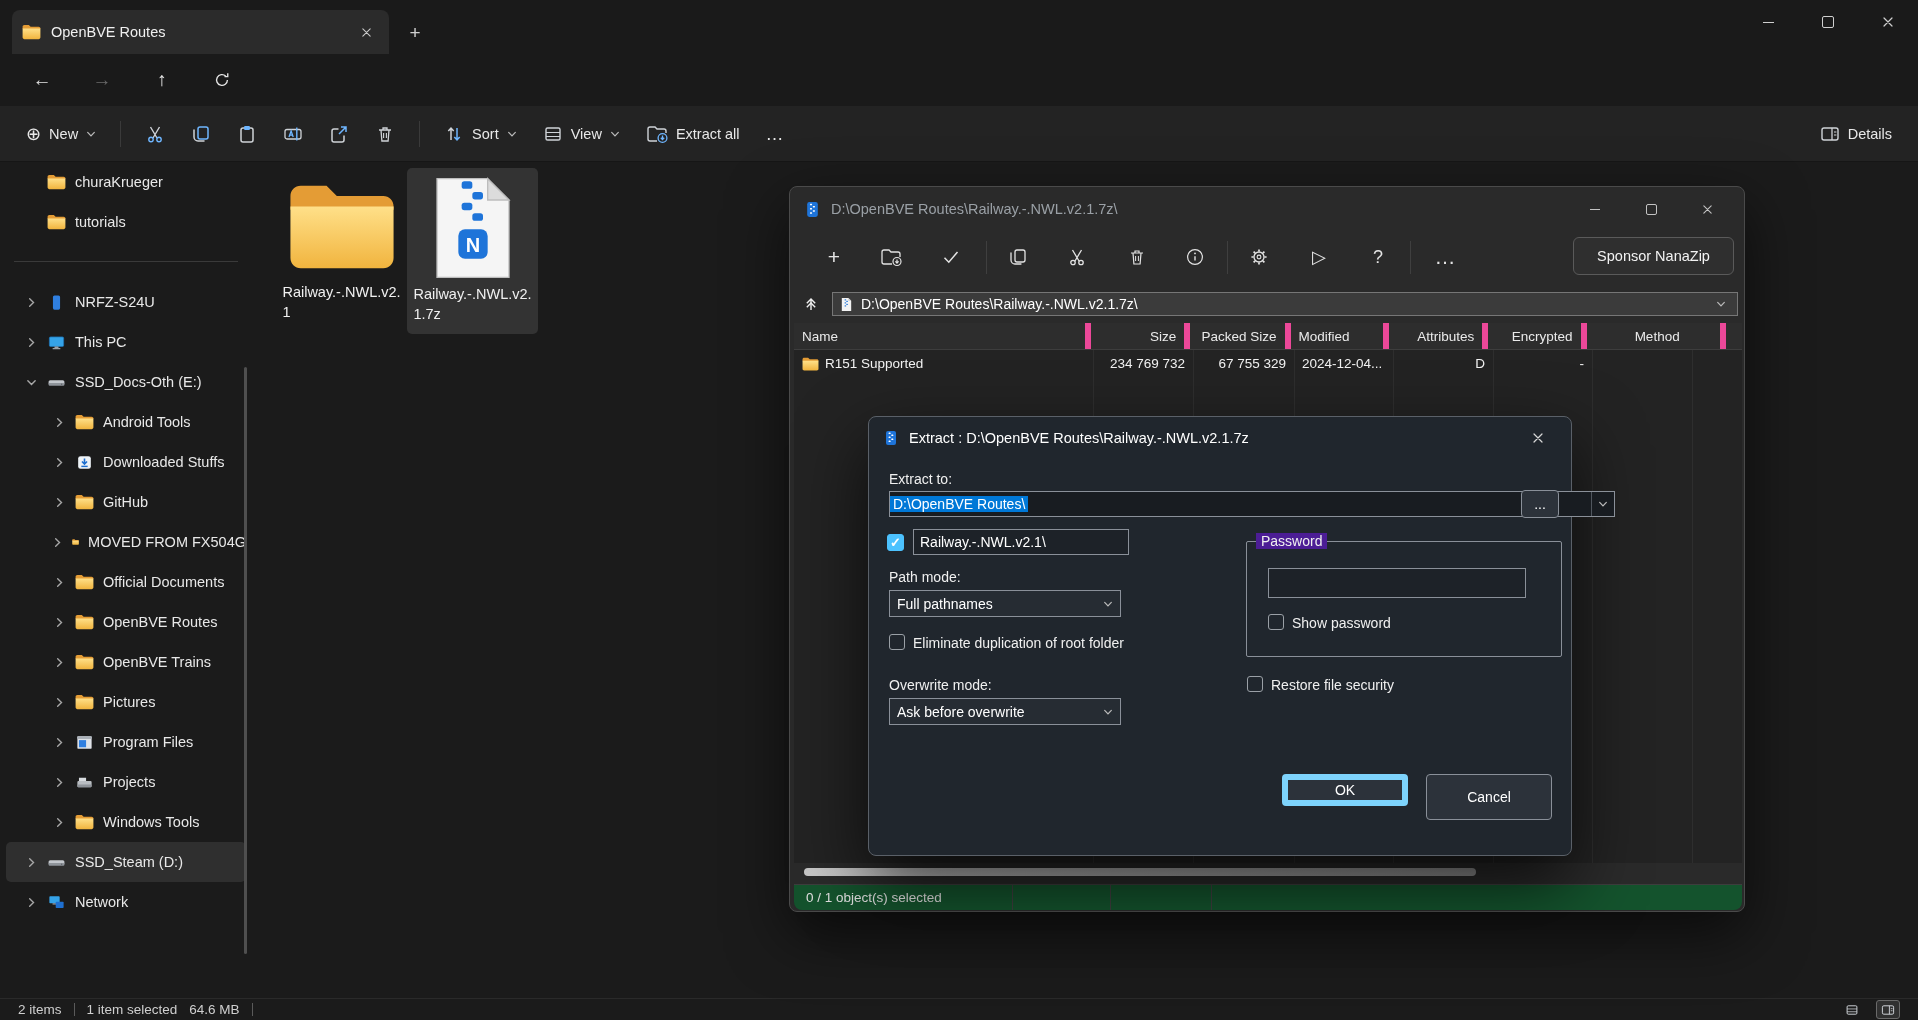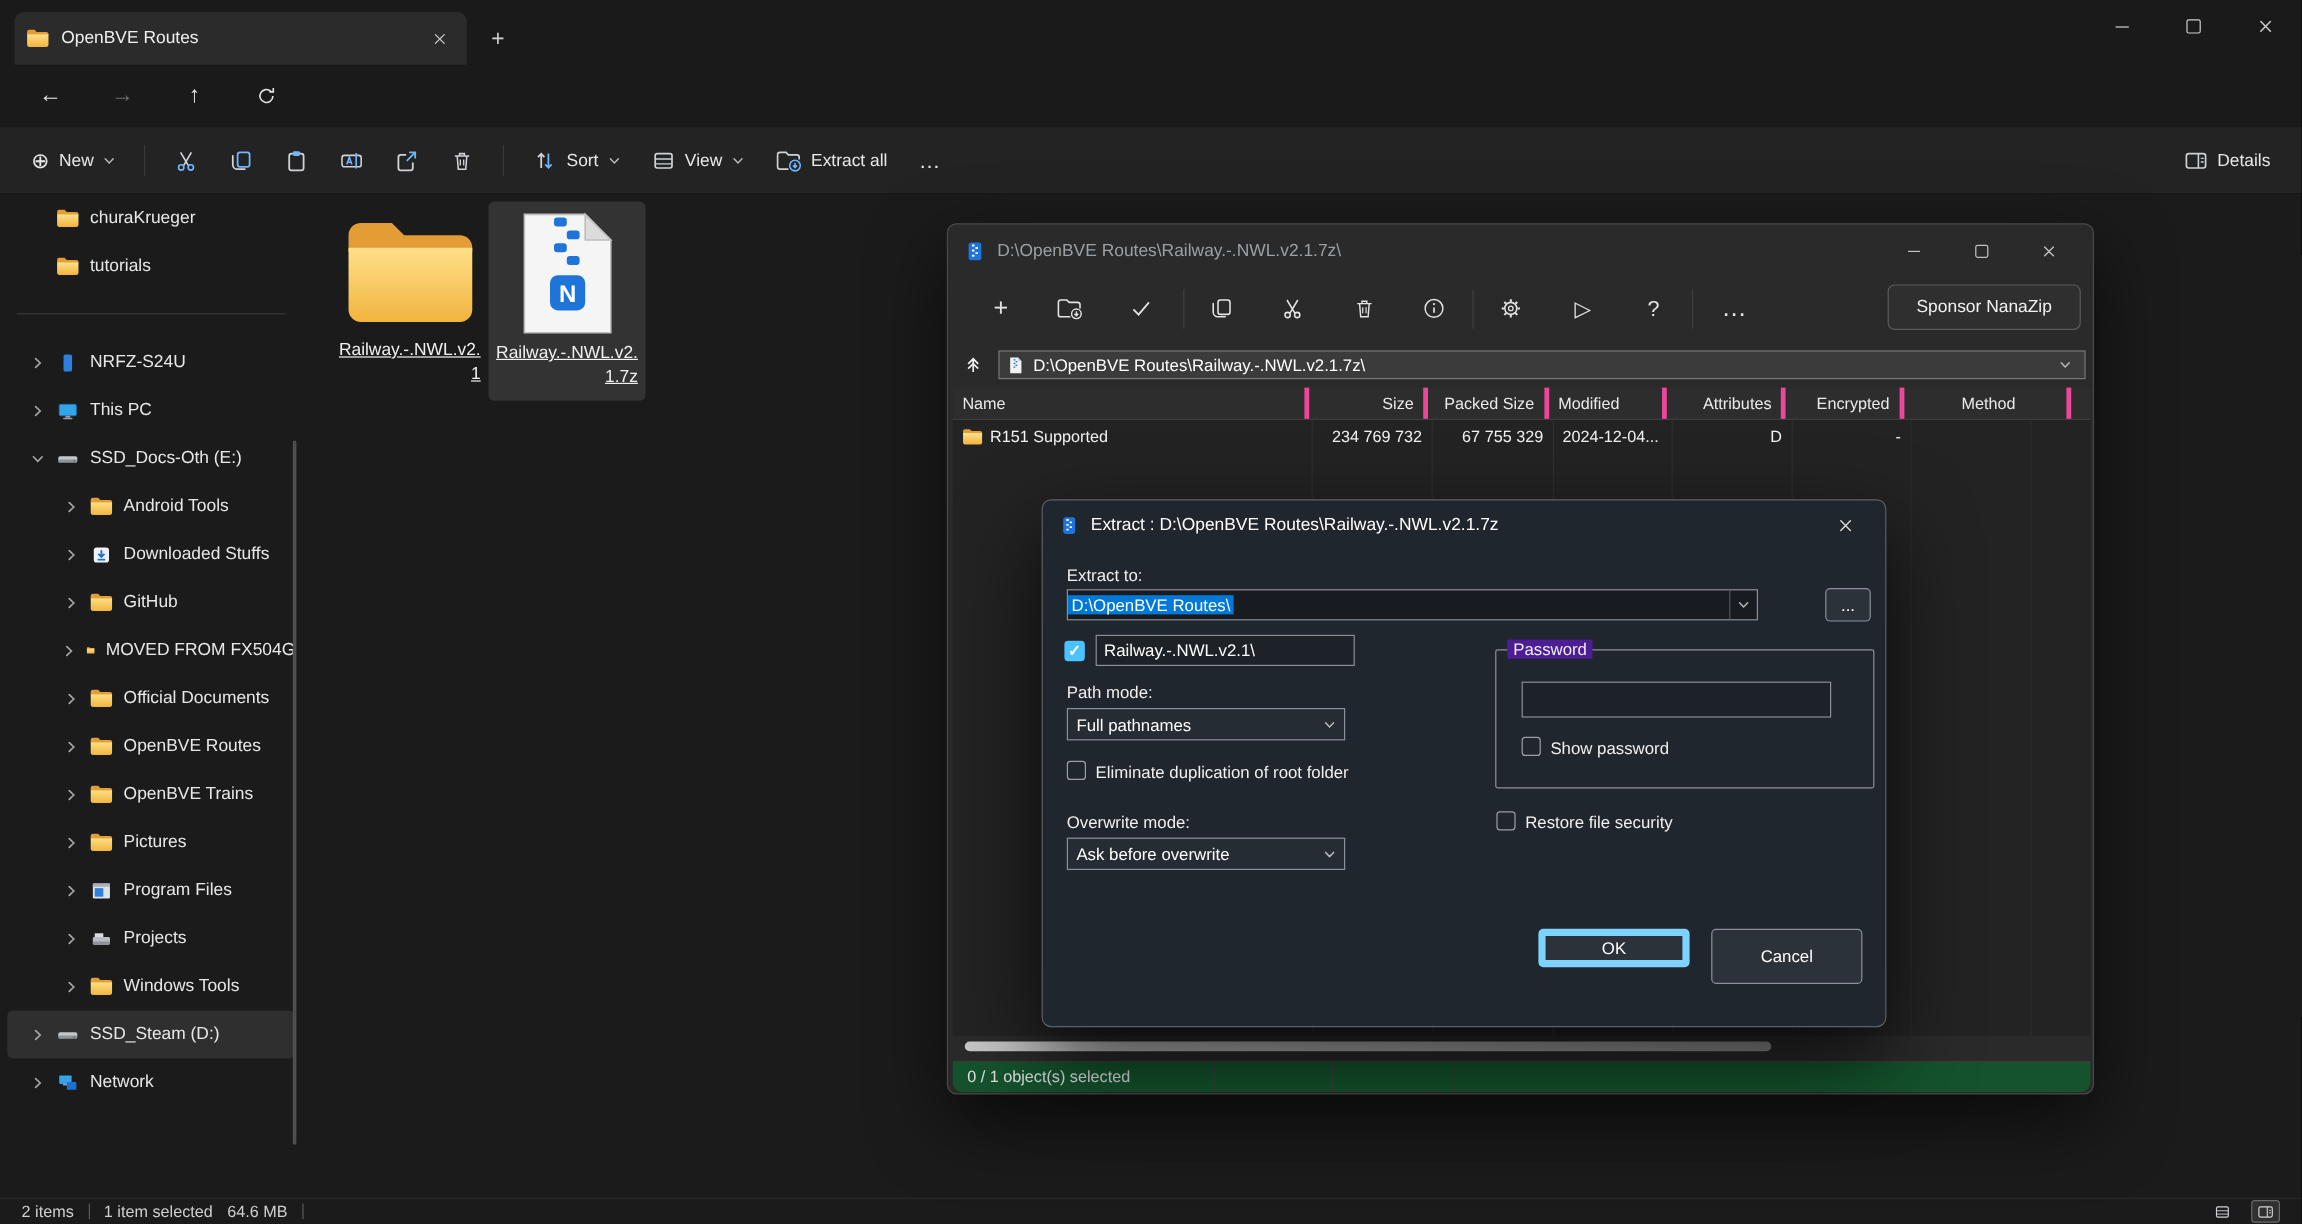--- a/index.html
+++ b/index.html
@@ -45,21 +45,21 @@
   .side-item.lv1{padding-left:46px;}
   .side-item.sel{background:#2f2f2f;}
   .side-chev{width:14px;display:flex;justify-content:center;color:#a8a8a8;}
   .side-chev.down svg{transform:rotate(90deg);}
   .side-sep{height:1px;background:#3a3a3a;margin:19px 14px 20px 14px;}
   .side-scroll{left:244px;top:367px;width:3px;height:587px;background:#4f4f4f;border-radius:2px;}
 
   
   .tile{width:131px;height:166px;border-radius:5px;display:flex;flex-direction:column;align-items:center;}
   .tile.sel{background:#333333;}
-  .tile .lbl{font-size:14.5px;line-height:20px;text-align:right;color:#f0f0f0;text-decoration:underline;}
+  .tile .lbl{font-size:14.5px;line-height:20px;text-align:left;color:#f0f0f0;}
 
   
   .statusbar{left:0;top:998px;width:1918px;height:22px;background:#1b1b1b;border-top:1px solid #2a2a2a;
              display:flex;align-items:center;padding:0 18px;box-sizing:border-box;gap:12px;font-size:13.5px;color:#cfcfcf;}
   .vbar{width:1px;height:13px;background:#5a5a5a;}
   .viewtoggle{display:flex;align-items:center;justify-content:center;width:24px;height:19px;border-radius:3px;}
   .viewtoggle.on{background:#303030;border:1px solid #6a6a6a;box-sizing:border-box;}
 
   
   .nz{left:789px;top:186px;width:956px;height:726px;background:#2a2a2a;border:1px solid #4a4a4a;
@@ -74,21 +74,21 @@
   .sponsor{position:absolute;left:783px;top:-2px;width:161px;height:38px;border:1px solid #5a5a5a;border-radius:6px;
            background:#2f2f2f;display:flex;align-items:center;justify-content:center;font-size:14.5px;color:#f2f2f2;box-sizing:border-box;}
   .nz-addr{position:absolute;left:0;top:100px;width:100%;height:34px;display:flex;align-items:center;padding:0 6px;box-sizing:border-box;gap:6px;}
   .nz-up{width:30px;height:26px;display:flex;align-items:center;justify-content:center;color:#f0f0f0;border-radius:3px;}
   .nz-field{flex:1;height:24px;background:#3b3b3b;border:1px solid #767676;display:flex;align-items:center;
             padding:0 6px;box-sizing:border-box;gap:7px;font-size:14px;color:#ffffff;}
   .nz-field .pth{flex:1;white-space:nowrap;overflow:hidden;}
   .nz-field .dd{width:20px;height:100%;display:flex;align-items:center;justify-content:center;color:#cfcfcf;}
   .nz-head{position:absolute;left:4px;top:136px;width:948px;height:27px;background:#2d2d2d;display:flex;
            font-size:13.5px;color:#eaeaea;border-bottom:1px solid #3d3d3d;box-sizing:border-box;}
-  .hcell{display:flex;align-items:center;border-right:4px solid #ec4899;box-sizing:border-box;padding:0 8px;}
+  .hcell{display:flex;align-items:center;border-right:6px solid #ec4899;box-sizing:border-box;padding:0 8px;}
   .hcell.r{justify-content:flex-end;}
   .nz-list{position:absolute;left:4px;top:163px;width:948px;height:513px;background:#232323;}
   .nz-row{position:absolute;left:0;top:0;width:100%;height:27px;display:flex;font-size:13.5px;color:#f2f2f2;}
   .rcell{display:flex;align-items:center;padding:0 8px;box-sizing:border-box;gap:6px;}
   .rcell.r{justify-content:flex-end;}
   .vline{position:absolute;top:0;width:1px;height:100%;background:#2e2e2e;}
   .nz-hscroll{position:absolute;left:4px;top:679px;width:948px;height:12px;}
   .nz-thumb{position:absolute;left:10px;top:2px;width:672px;height:8px;border-radius:4px;
             background:linear-gradient(90deg,#c7c7c7,#8f8f8f);}
   .nz-status{position:absolute;left:4px;top:697px;width:948px;height:25px;border-top:1px solid #3d3d3d;
@@ -871,21 +871,21 @@
       <span class="t">Extract : D:\OpenBVE Routes\Railway.-.NWL.v2.1.7z</span>
       <div class="dlg-x">
           <svg class="ic" width="12" height="12">
             <use href="#s-x"></use>
           </svg>
         </div>
     </div>
 
     <span class="lab" style="left:20px;top:54px;">Extract to:</span>
 
-    <div class="combo" style="left:20px;top:74px;width:576px;">
+    <div class="combo" style="left:20px;top:74px;width:726px;">
       <span class="val hl">D:\OpenBVE Routes\</span>
       <span class="dd" style="border-left:1px solid #50565e;">
           <span class="chevdn">
             <svg class="ic" width="10" height="10">
               <use href="#s-chev"></use>
             </svg>
           </span>
         </span>
     </div>
     <div class="btn" style="left:652px;top:73px;width:38px;height:28px;">

